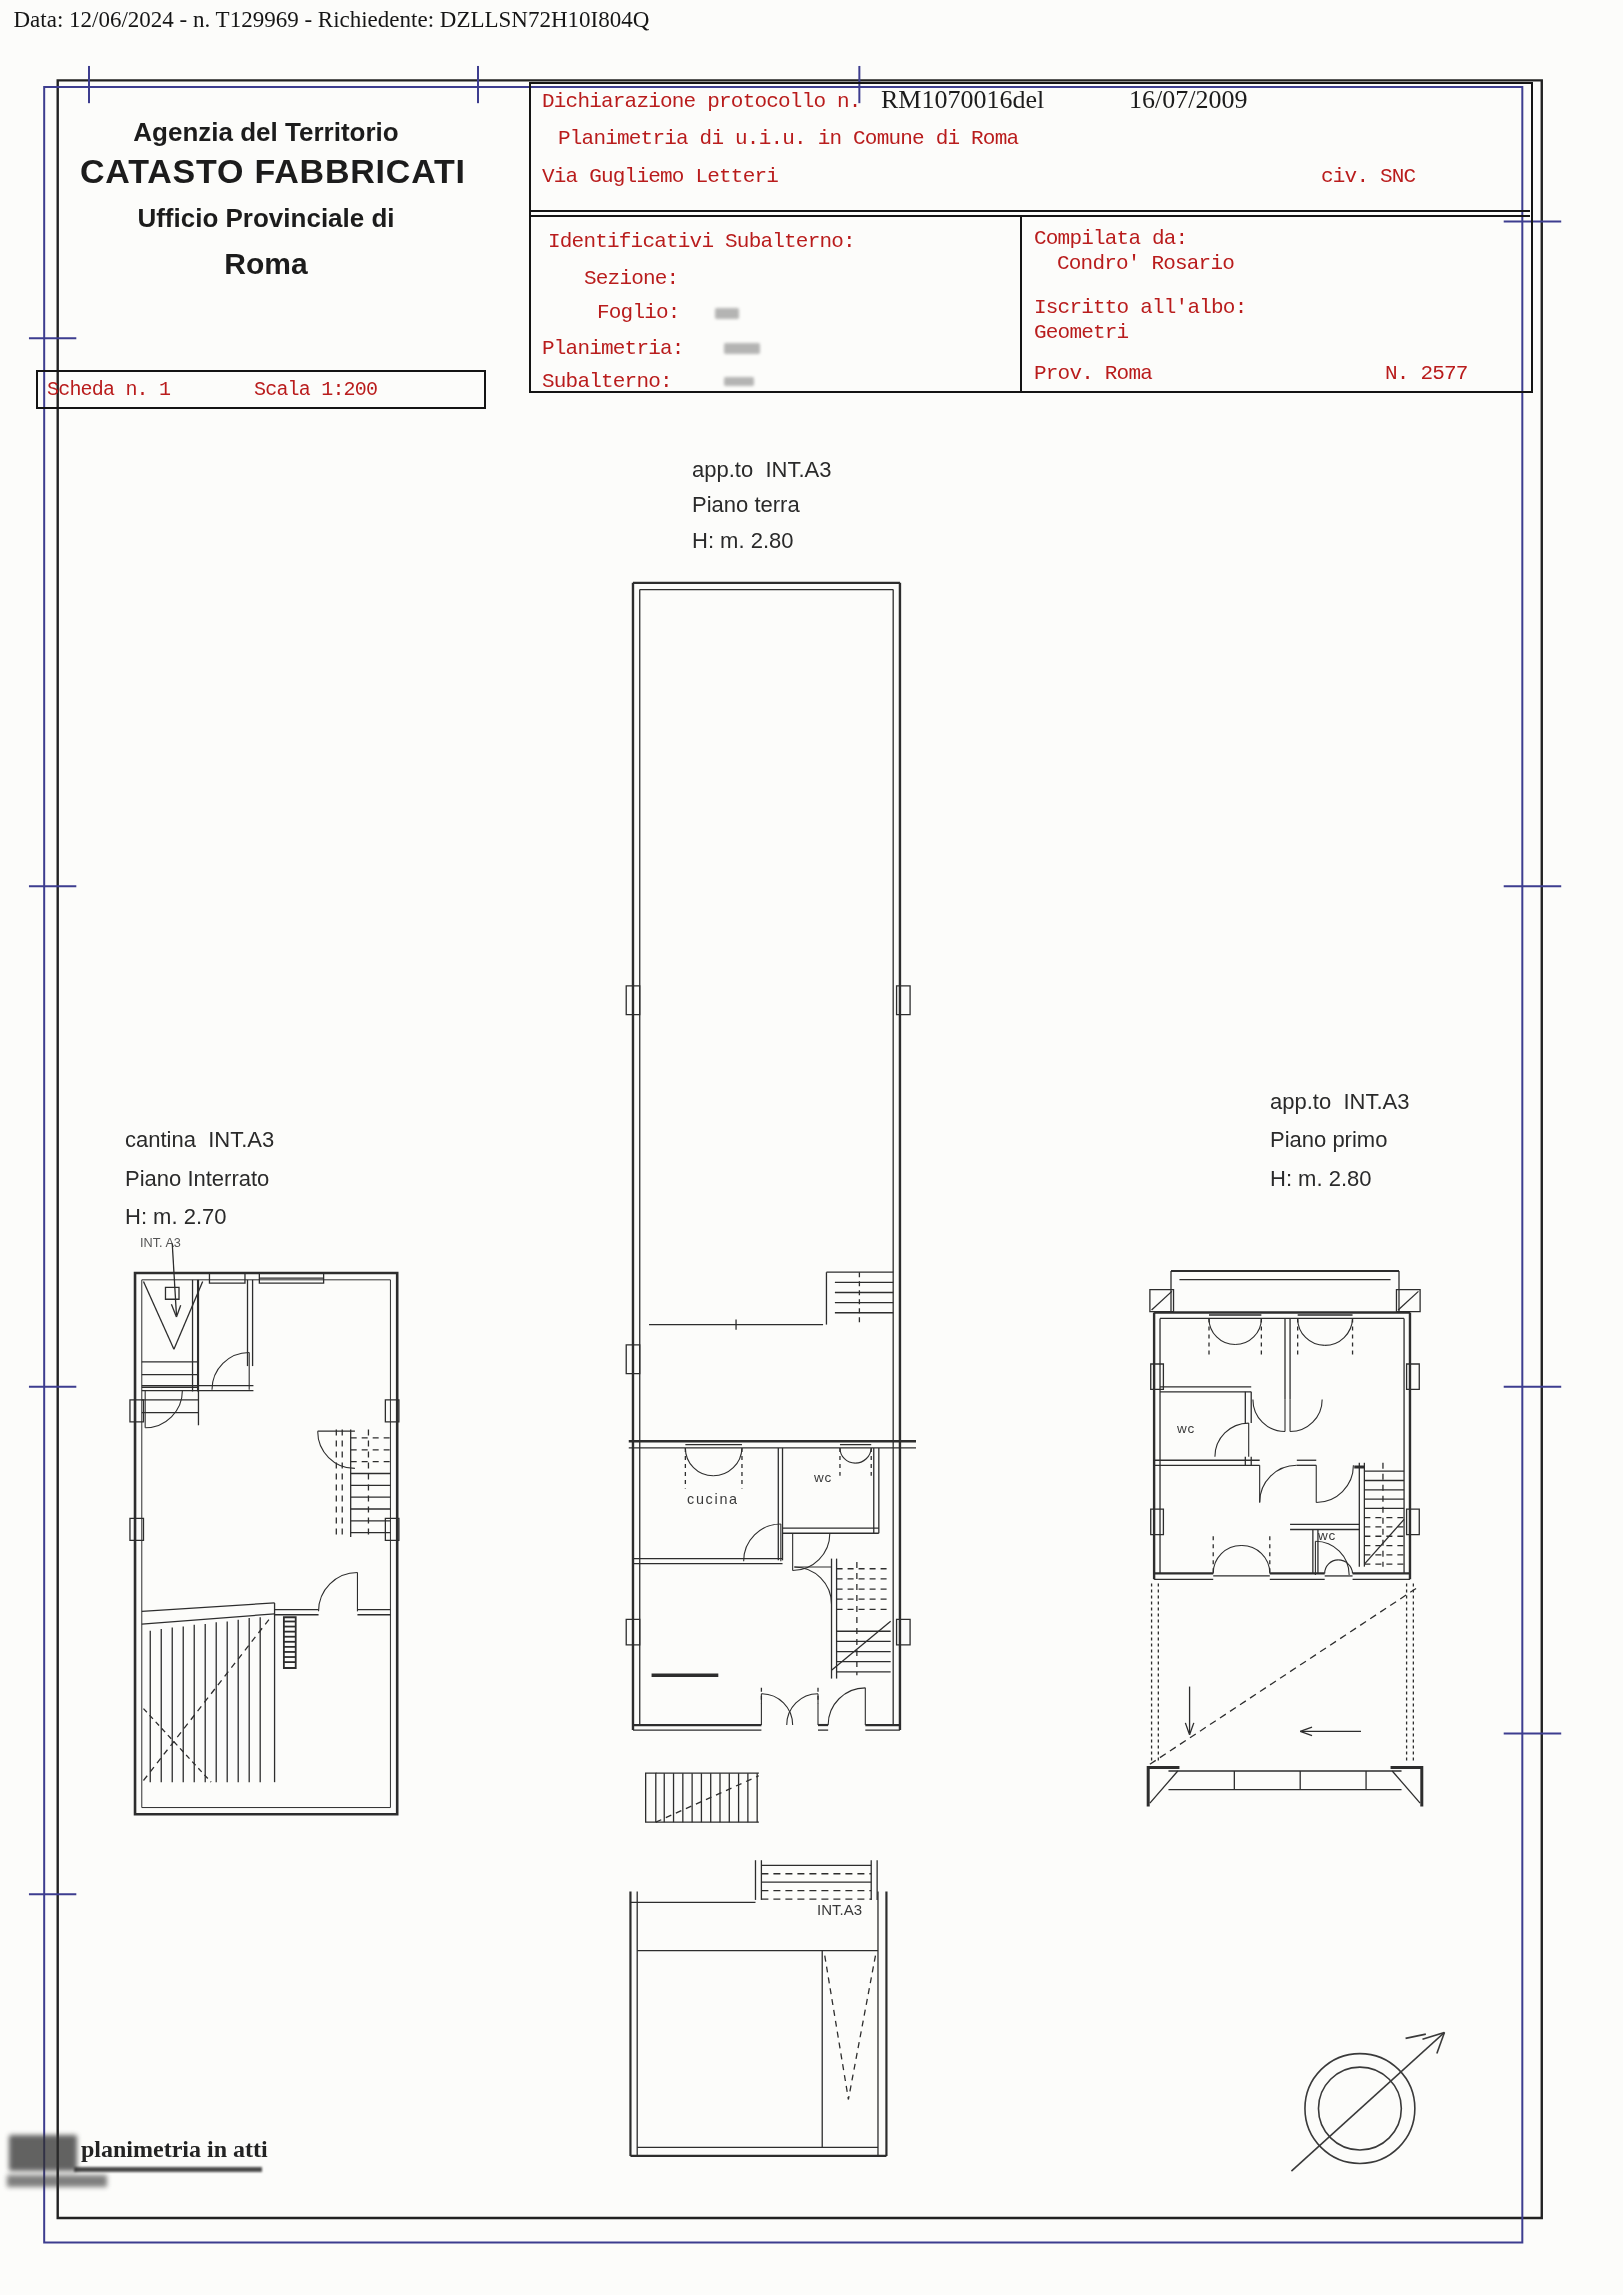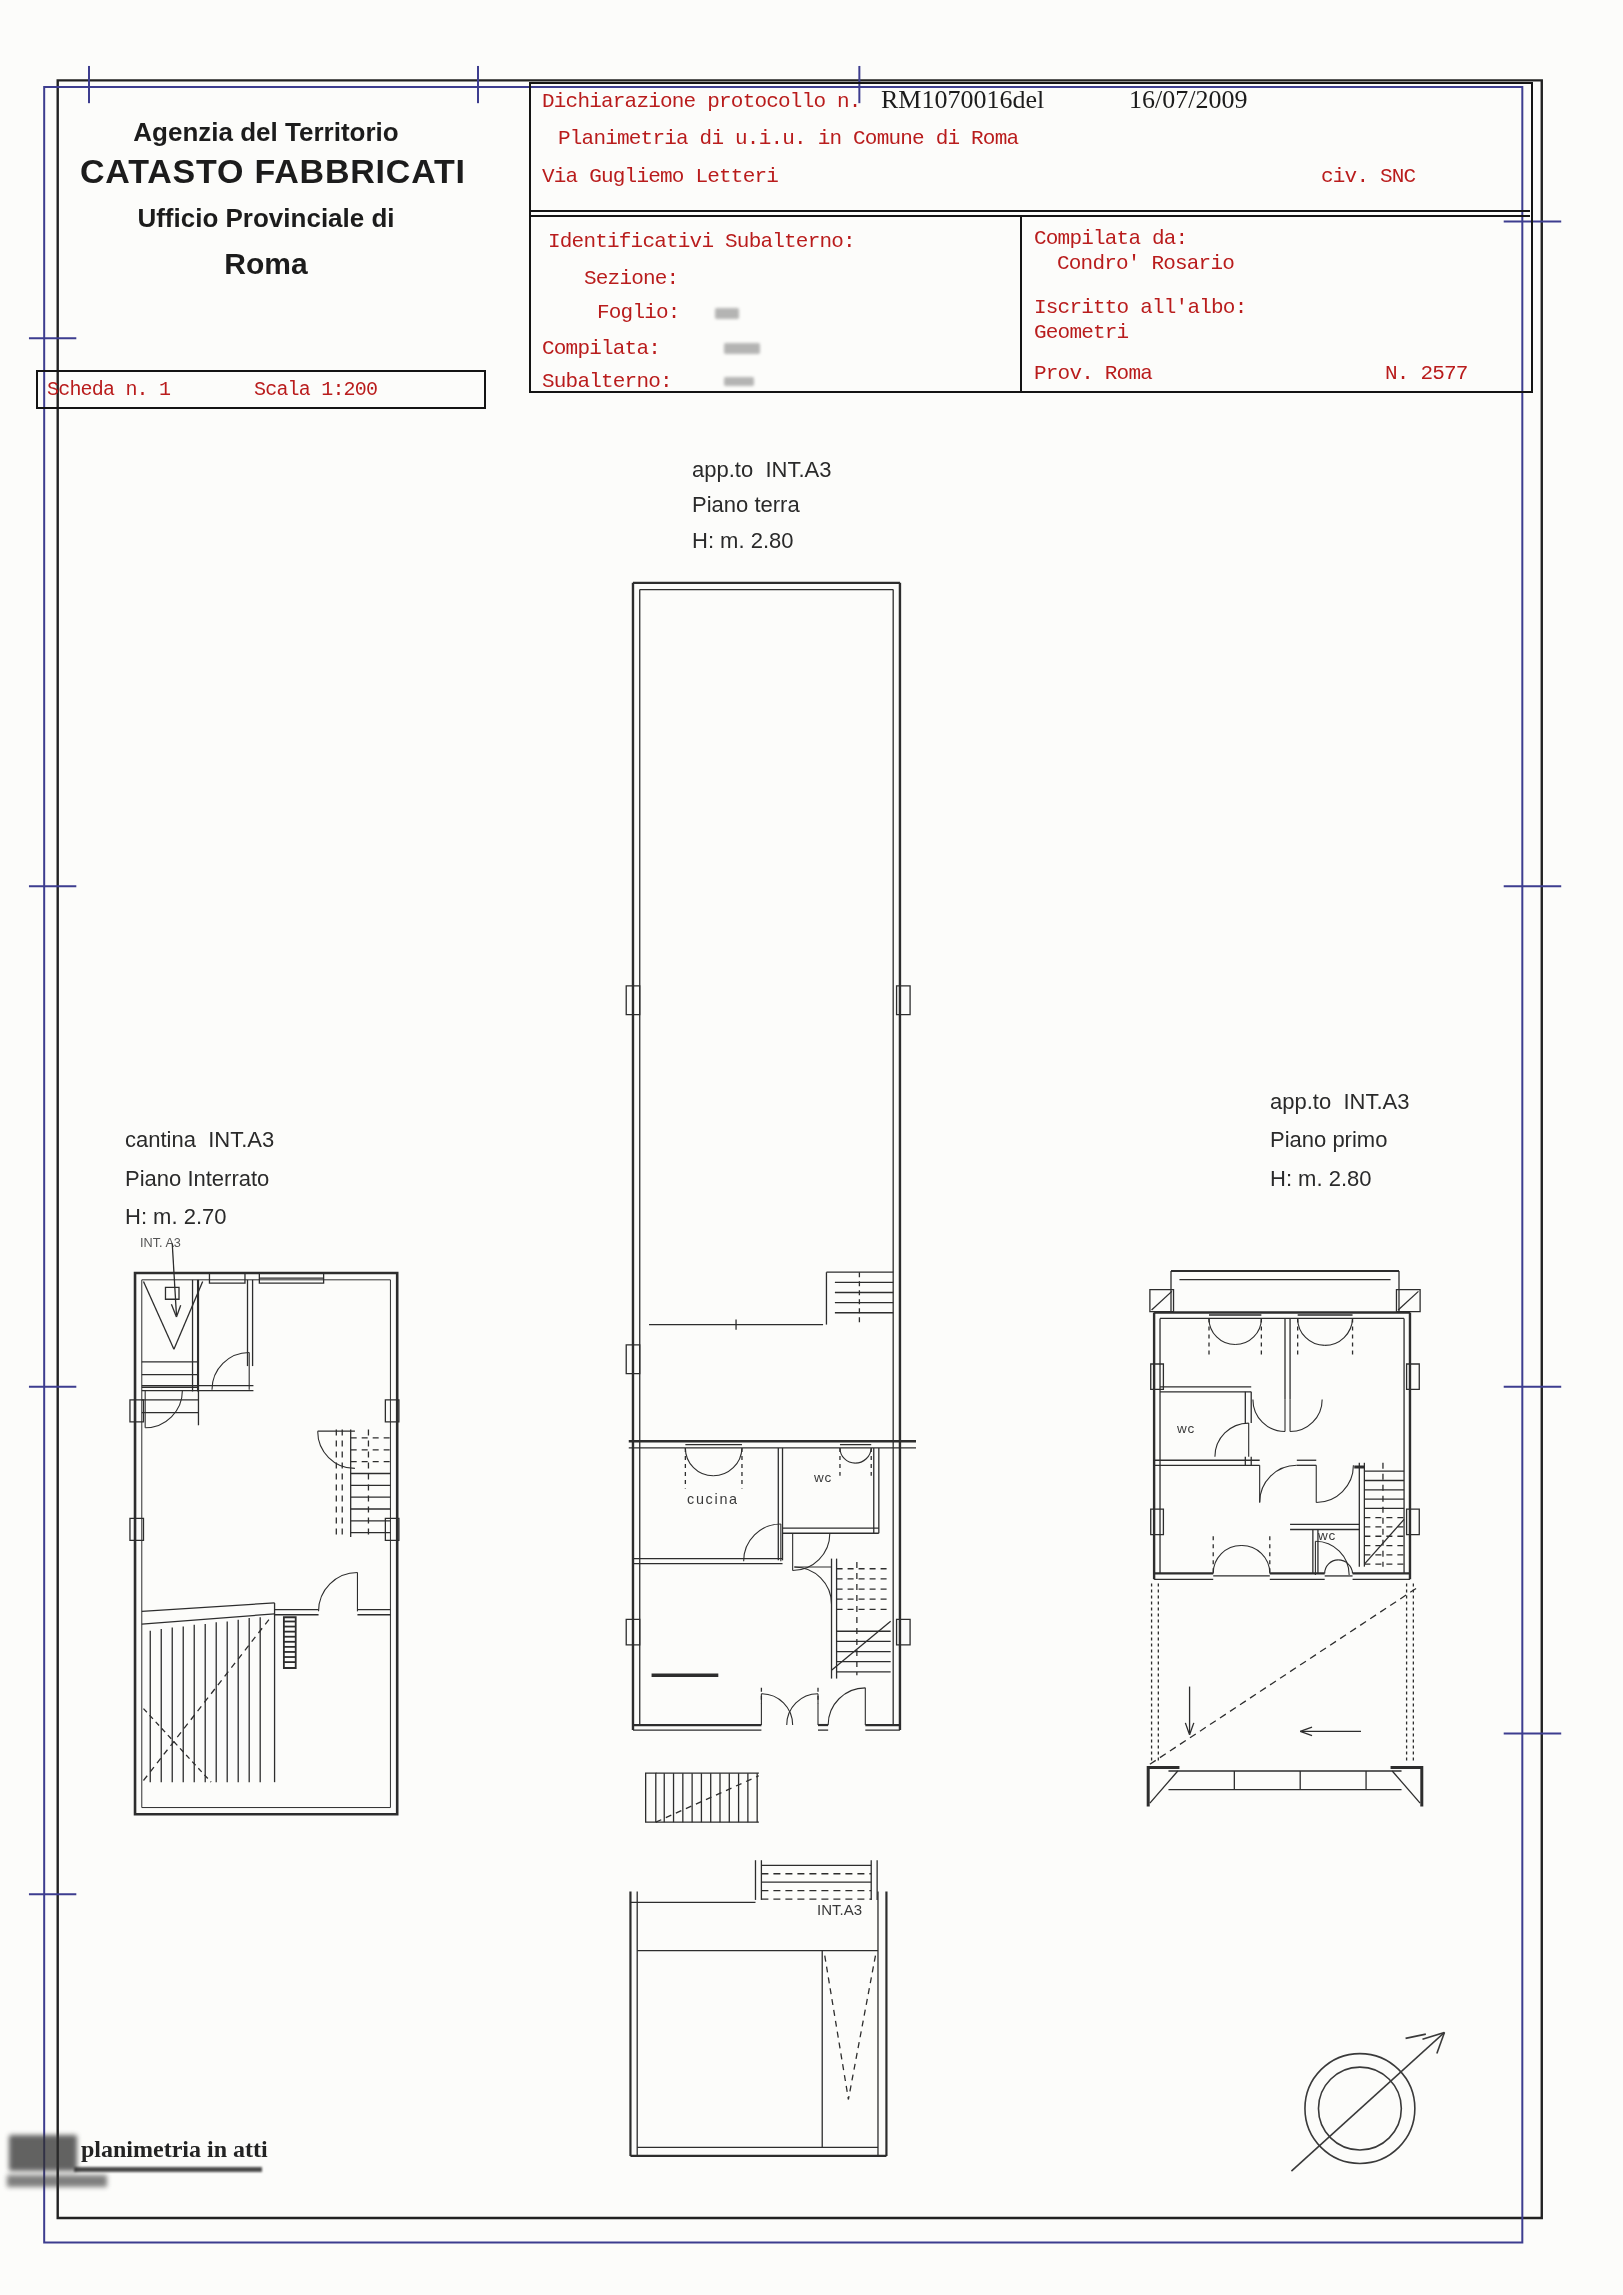--- a/index.html
+++ b/index.html
@@ -38,20 +38,21 @@
       <line x1="1778" y1="262" x2="1846" y2="262"></line>
       <line x1="1778" y1="1048" x2="1846" y2="1048"></line>
       <line x1="1778" y1="1640" x2="1846" y2="1640"></line>
       <line x1="1778" y1="2050" x2="1846" y2="2050"></line>
       <line x1="105" y1="78" x2="105" y2="122"></line>
       <line x1="565" y1="78" x2="565" y2="122"></line>
       <line x1="1016" y1="78" x2="1016" y2="122"></line>
     </g>
   </svg>
 
+  <div class="abs serif" style="left:13.5px;top:6.8px;font-size:23px;color:#161616;">Data: 12/06/2024 - n. T129969 - Richiedente: DZLLSN72H10I804Q</div>
 
   <div class="abs agency" style="top:117px;font-size:26px;">Agenzia del Territorio</div>
   <div class="abs agency" style="top:152px;font-size:34px;letter-spacing:0.8px;">CATASTO FABBRICATI</div>
   <div class="abs agency" style="top:203px;font-size:26px;">Ufficio Provinciale di</div>
   <div class="abs agency" style="top:247px;font-size:30px;">Roma</div>
 
   <div class="box" style="left:36px;top:370px;width:450px;height:39px;"></div>
   <div class="abs mono" style="left:47px;top:378px;font-size:20px;">Scheda n. 1</div>
   <div class="abs mono" style="left:254px;top:378px;font-size:20px;">Scala 1:200</div>
 
@@ -63,21 +64,21 @@
   <div class="abs mono" style="left:542px;top:90px;">Dichiarazione protocollo n.</div>
   <div class="abs serif" style="left:881px;top:85px;font-size:26px;">RM1070016del</div>
   <div class="abs serif" style="left:1129px;top:85px;font-size:26px;">16/07/2009</div>
   <div class="abs mono" style="left:542px;top:127px;margin-left:16px;">Planimetria di u.i.u. in Comune di Roma</div>
   <div class="abs mono" style="left:542px;top:165px;">Via Gugliemo Letteri</div>
   <div class="abs mono" style="left:1321px;top:165px;">civ. SNC</div>
 
   <div class="abs mono" style="left:548px;top:230px;">Identificativi Subalterno:</div>
   <div class="abs mono" style="left:584px;top:267px;">Sezione:</div>
   <div class="abs mono" style="left:597px;top:301px;">Foglio:</div>
-  <div class="abs mono" style="left:542px;top:337px;">Compilata:</div>
+  <div class="abs mono" style="left:542px;top:337px;">Planimetria:</div>
   <div class="abs mono" style="left:542px;top:370px;">Subalterno:</div>
   <div class="smudge" style="left:715px;top:308px;width:24px;height:11px;"></div>
   <div class="smudge" style="left:724px;top:343px;width:36px;height:11px;"></div>
   <div class="smudge" style="left:724px;top:377px;width:30px;height:9.3px;"></div>
 
   <div class="abs mono" style="left:1034px;top:227px;">Compilata da:</div>
   <div class="abs mono" style="left:1034px;top:252px;margin-left:23px;">Condro' Rosario</div>
   <div class="abs mono" style="left:1034px;top:296px;">Iscritto all'albo:</div>
   <div class="abs mono" style="left:1034px;top:321px;">Geometri</div>
   <div class="abs mono" style="left:1034px;top:362px;">Prov. Roma</div>

